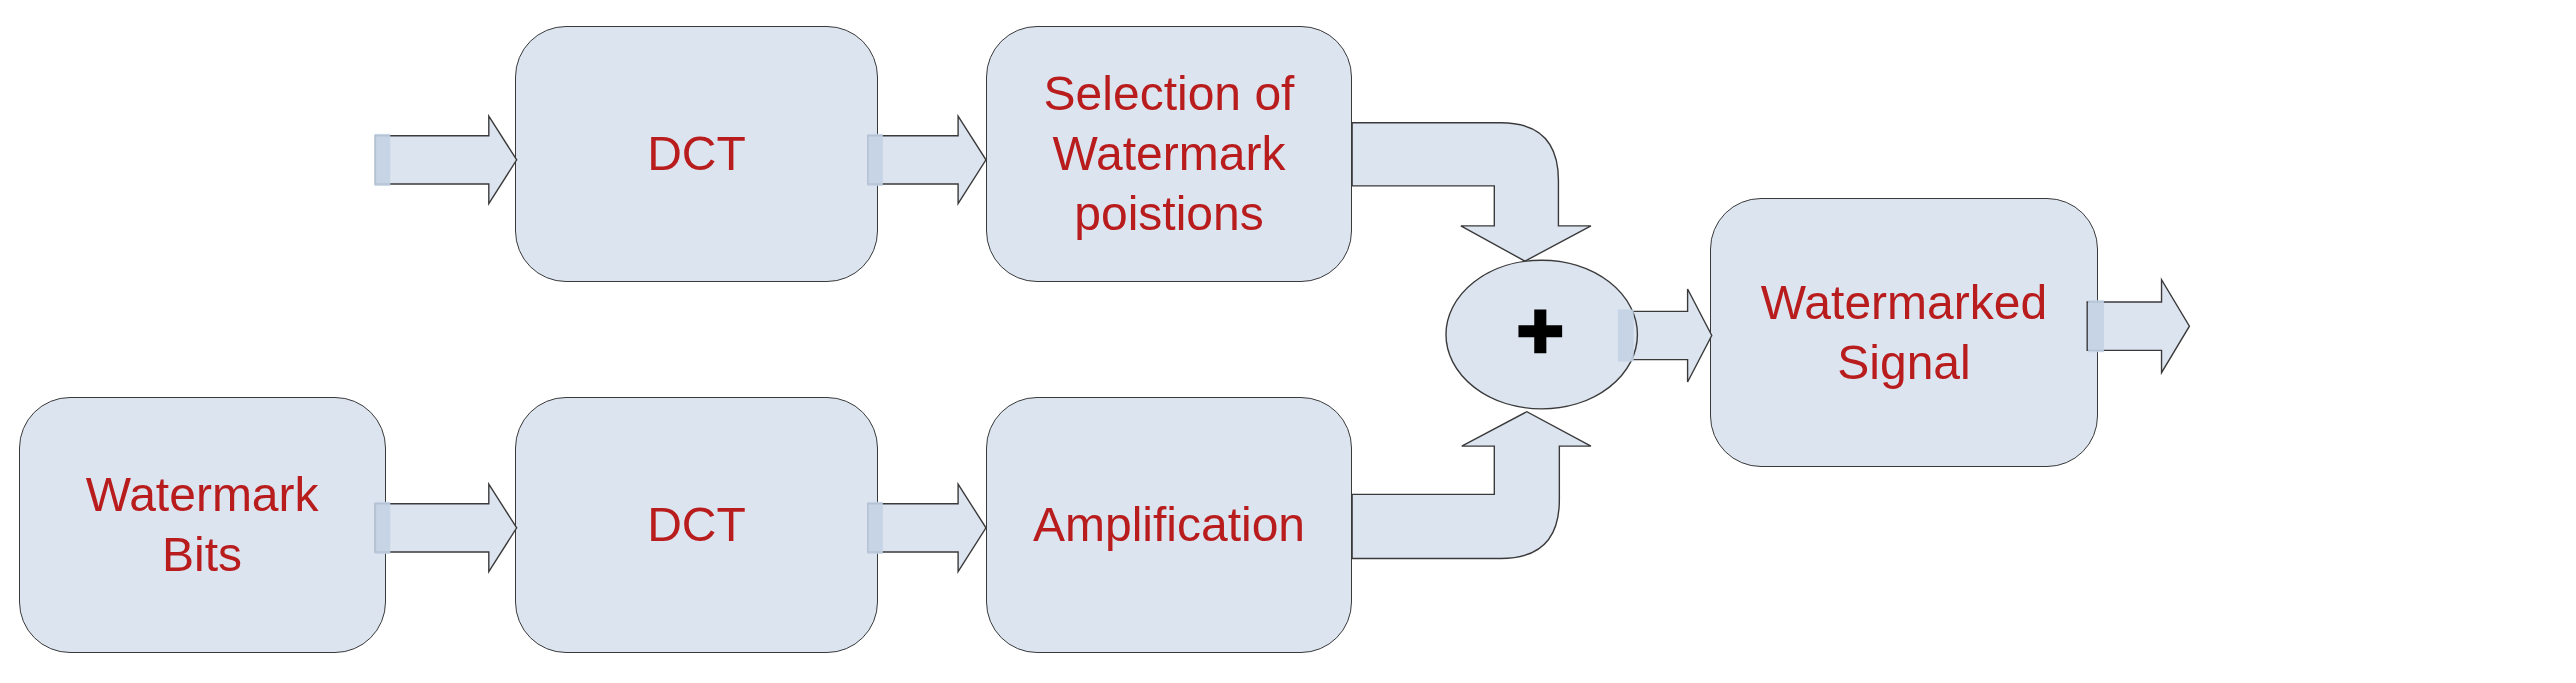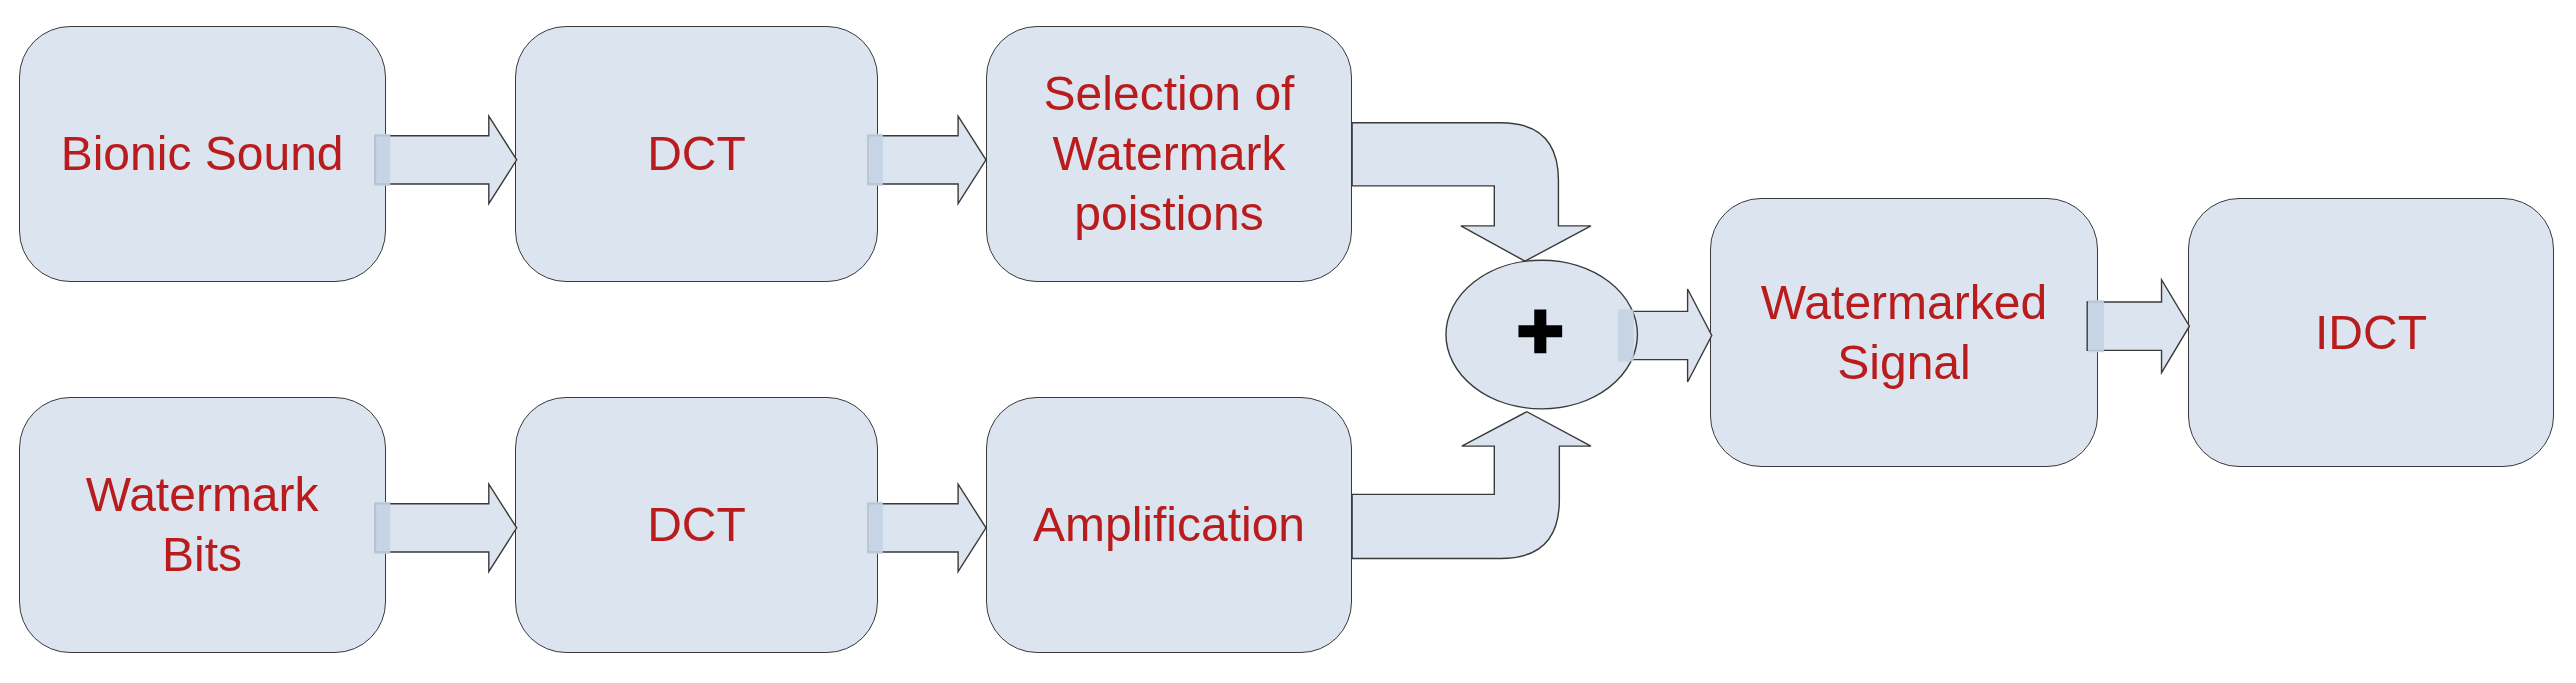--- a/index.html
+++ b/index.html
@@ -36,32 +36,30 @@
   }
   .shape{fill:#dce4f0;stroke:#3a3a3a;stroke-width:1.5;stroke-linejoin:miter;}
   .tab{fill:#c3d1e4;opacity:0.9;}
   .plus{fill:#000000;}
 </style>
 </head>
 <body>
 
 <div class="canvas">
 
-  <div class="node n1">Bionic Sound</div>
   <div class="node n2">DCT</div>
   <div class="node n3">Selection of
 Watermark
 poistions</div>
   <div class="node n4">Watermark
 Bits</div>
   <div class="node n5">DCT</div>
   <div class="node n7">Watermarked
 Signal</div>
   <div class="node n6">Amplification</div>
-  <div class="node n8">IDCT</div>
 
   <svg class="overlay" viewBox="0 0 2772 736" xmlns="http://www.w3.org/2000/svg">
 
     <path class="shape" d="M404,146 H526 V125 L556,172 L526,219 V198 H404 Z"></path>
     <path class="shape" d="M934,146 H1031 V125 L1061,172 L1031,219 V198 H934 Z"></path>
     <path class="shape" d="M404,542 H526 V521 L556,568 L526,615 V594 H404 Z"></path>
     <path class="shape" d="M934,542 H1031 V521 L1061,568 L1031,615 V594 H934 Z"></path>
     <path class="shape" d="M1742,335 H1816 V311 L1842,361 L1816,411 V387 H1742 Z"></path>
     <path class="shape" d="M2246,325 H2326 V301 L2356,351 L2326,401 V377 H2246 Z"></path>
 

